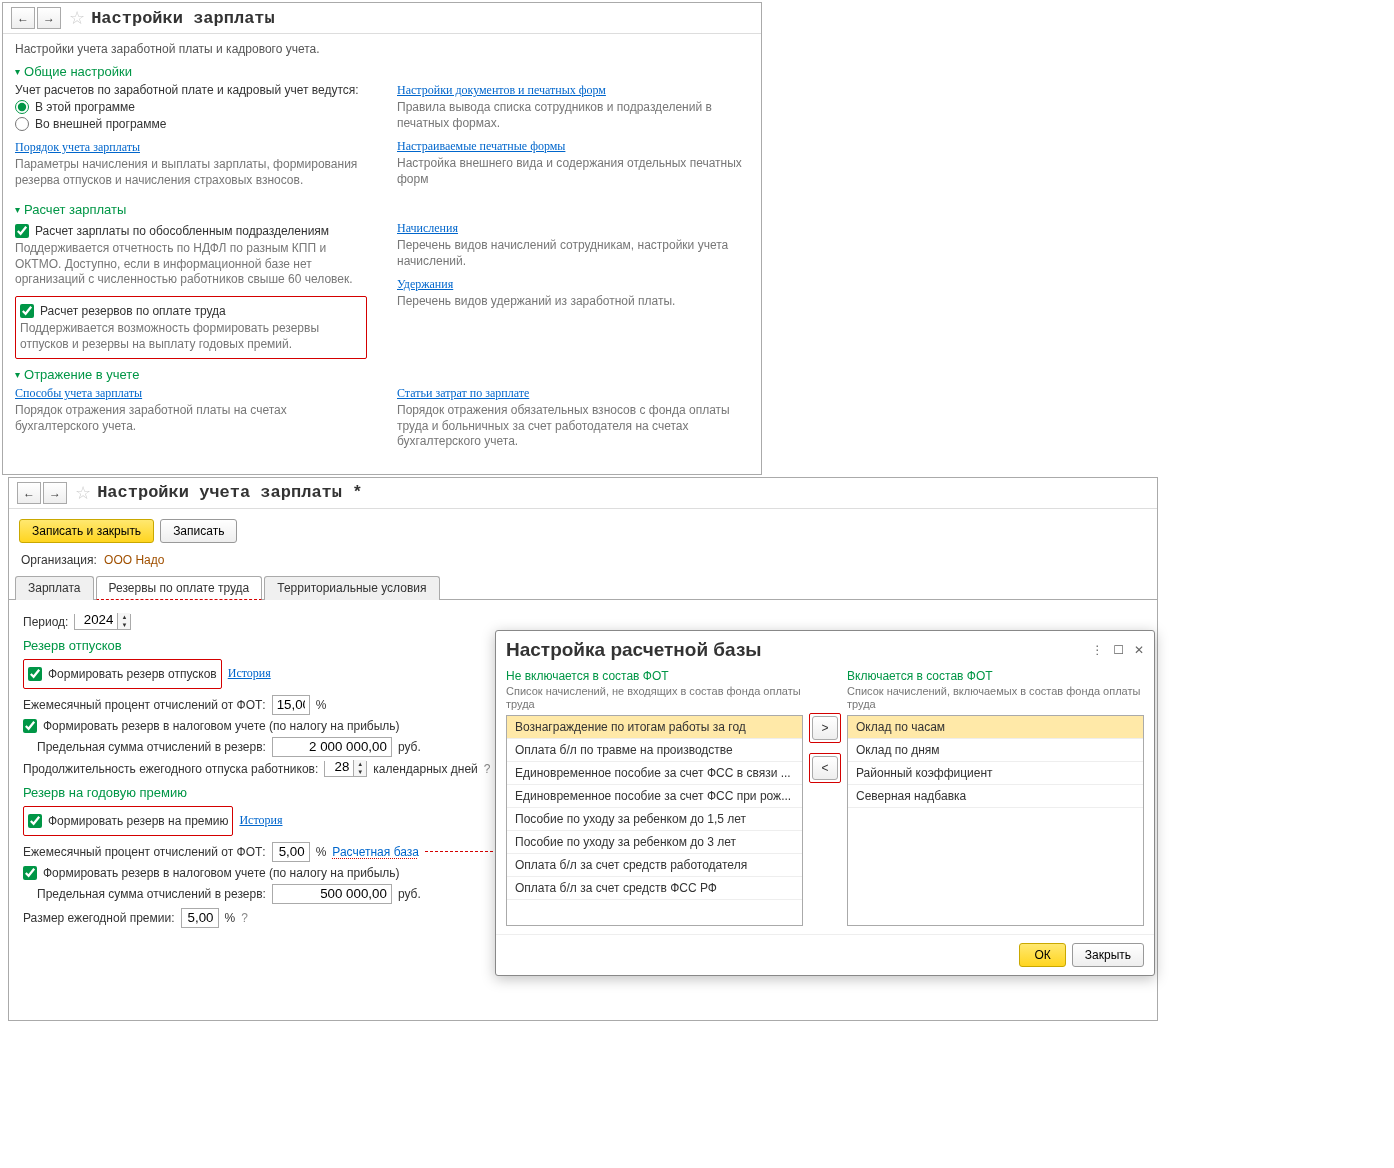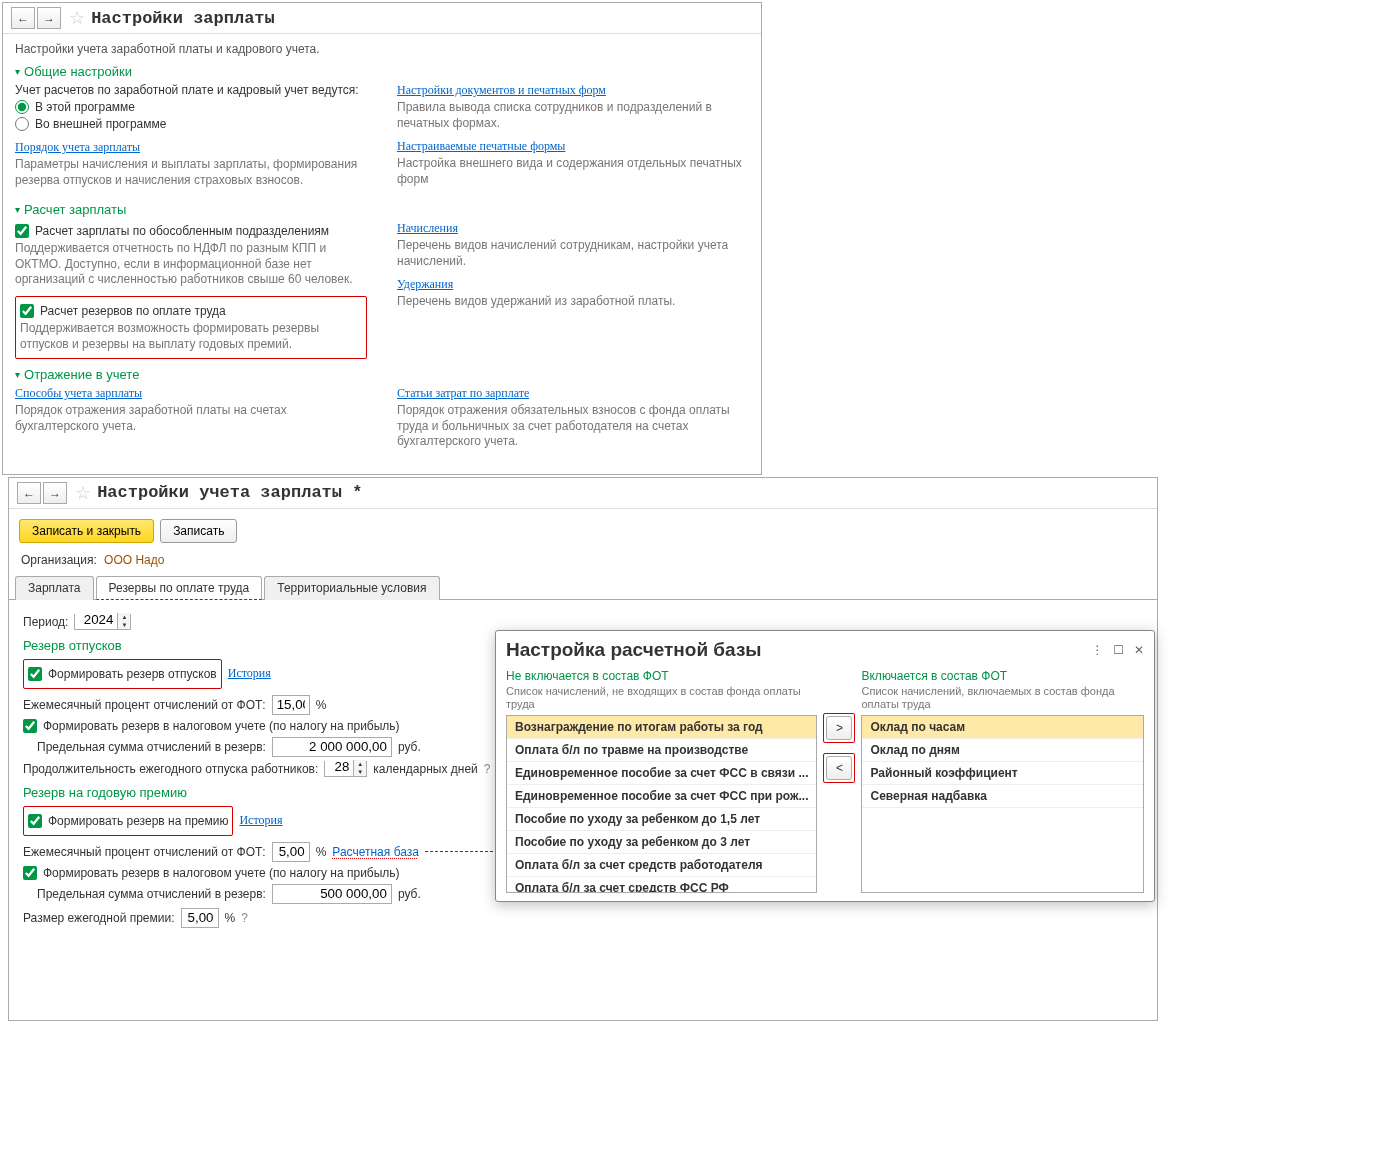--- a/index.html
+++ b/index.html
@@ -65,21 +65,21 @@
 .modal { position: absolute; top: 630px; left: 495px; width: 660px; border: 1px solid #888; background: #fff; box-shadow: 0 3px 14px rgba(0,0,0,0.25); border-radius: 3px; }
 .modal-head { display: flex; align-items: center; padding: 8px 10px; }
 .modal-title { font-size: 19px; font-weight: bold; flex: 1; }
 .modal-ctrl { display: flex; gap: 10px; align-items: center; color: #666; }
 .modal-ctrl span { cursor: pointer; }
 
 .modal-body { display: flex; gap: 6px; padding: 0 10px 8px 10px; }
 .list-col { flex: 1; }
 .list-head { color: #009646; font-size: 12px; margin-bottom: 2px; }
 .list-desc { color: #777; font-size: 11px; margin-bottom: 4px; line-height: 1.2; }
-.listbox { border: 1px solid #aaa; height: 178px; overflow-y: auto; font-weight: bold; }
+.listbox { border: 1px solid #aaa; height: 211px; overflow-y: auto; }
 .listbox .item { padding: 4px 8px; border-bottom: 1px solid #eee; cursor: pointer; white-space: nowrap; overflow: hidden; text-overflow: ellipsis; }
 .listbox .item.sel { background: #ffe9a8; }
 .mid-btns { display: flex; flex-direction: column; gap: 6px; padding-top: 42px; }
 .mid-btns .red-box { padding: 2px; }
 .sq-btn { width: 26px; height: 24px; border: 1px solid #aaa; background: linear-gradient(#fff,#eee); border-radius: 3px; cursor: pointer; display: flex; align-items: center; justify-content: center; }
 
 .modal-foot { display: flex; justify-content: flex-end; gap: 6px; padding: 8px 10px; border-top: 1px solid #eee; }
 
 .qmark { color: #888; cursor: pointer; }
 </style>
@@ -309,13 +309,17 @@
       <div class="list-head">Включается в состав ФОТ</div>
       <div class="list-desc">Список начислений, включаемых в состав фонда оплаты труда</div>
       <div class="listbox" id="right-list">
           <div class="item sel">Оклад по часам</div>
           <div class="item">Оклад по дням</div>
           <div class="item">Районный коэффициент</div>
           <div class="item">Северная надбавка</div>
         </div>
     </div>
   </div>
+  <div class="modal-foot">
+    <button class="btn btn-ok">ОК</button>
+    <button class="btn">Закрыть</button>
+  </div>
 </div>
 
 </body></html>

